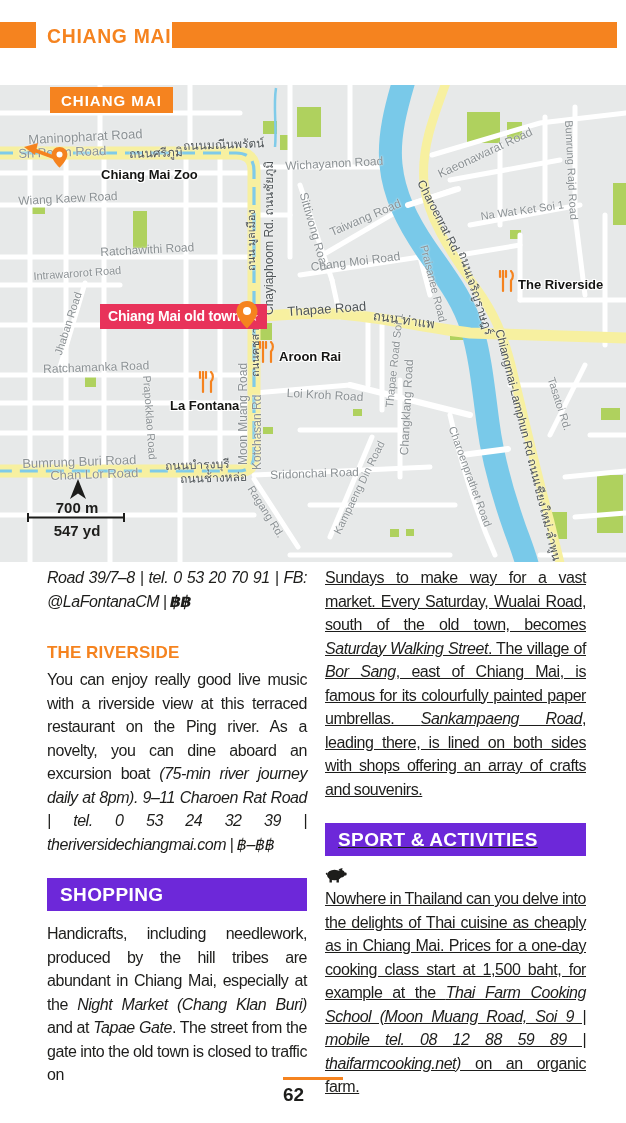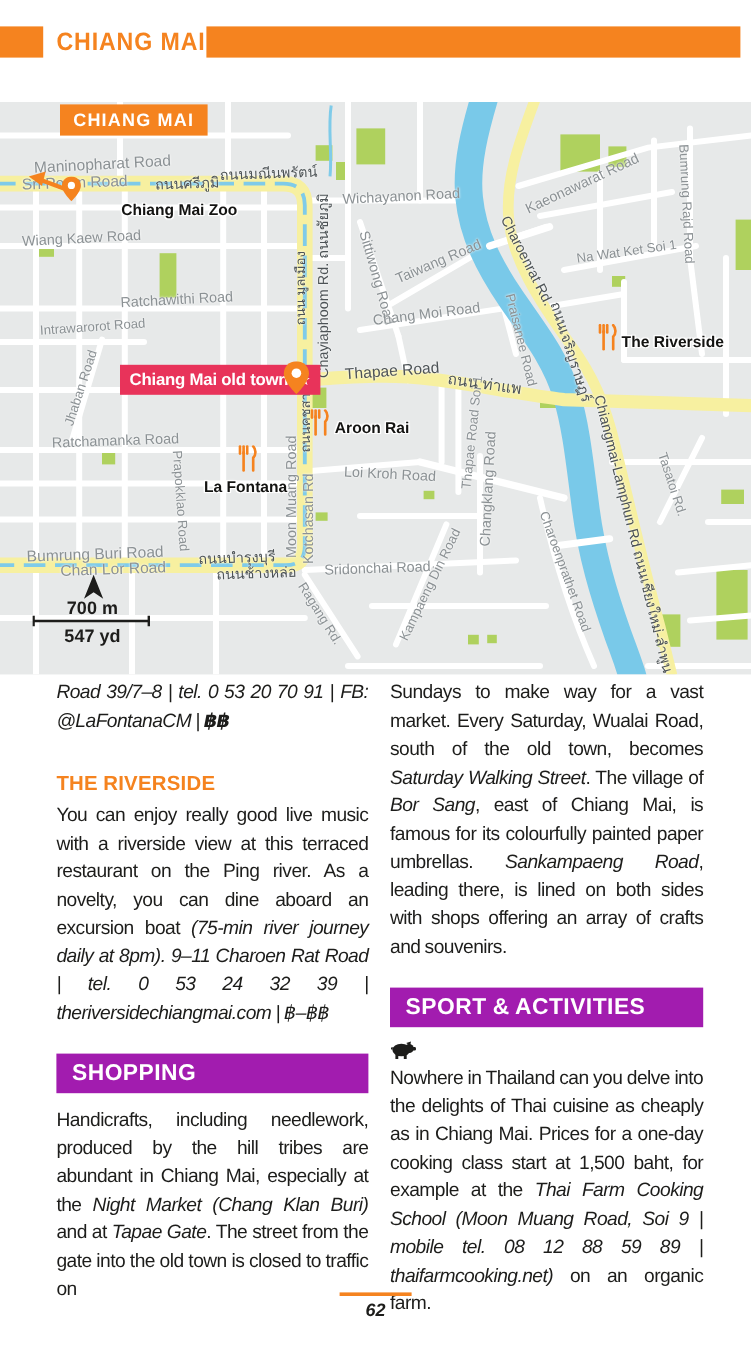--- a/index.html
+++ b/index.html
@@ -26,34 +26,34 @@
       font-weight:bold;font-size:15px;letter-spacing:1px;padding:0 11px;white-space:nowrap;}
   .oldtown-box{left:100px;top:219px;height:25px;line-height:25px;background:#E8335A;color:#fff;
       font-weight:bold;font-size:14px;padding:0 8px;white-space:nowrap;letter-spacing:-.2px;}
   .oldtown-box .star{margin-left:7px;font-size:13px;}
   .scale-text{font-weight:bold;font-size:15px;color:#1d1d1b;text-align:center;width:74px;}
 
   
   .col{position:absolute;font-size:16px;line-height:23.5px;text-align:justify;
        letter-spacing:-.45px;word-spacing:-.5px;color:#1d1d1b;}
   .col-left{left:47px;top:566px;width:260px;}
-  .col-right{left:325px;top:566px;width:261px;}
+  .col-right{left:325px;top:566px;width:261px;text-decoration:underline;}
   .col p{margin:0;}
   .it{font-style:italic;}
   .bd{font-weight:bold;}
   .subhead{color:#F5831F;font-weight:bold;font-size:17px;letter-spacing:.2px;
            margin:30px 0 5px 0;line-height:20px;}
-  .section-box{background:#a21caf;color:#fff;font-weight:bold;font-size:19px;height:33px;
+  .section-box{background:#6d28d9;color:#fff;font-weight:bold;font-size:19px;height:33px;
                line-height:34px;padding-left:13px;letter-spacing:.4px;margin:22px 0 11px 0;}
   .cook-head{margin:7px 0 4px 0;display:flex;align-items:center;gap:7px;}
   .pig{display:inline-block;}
 
   
   .foot-line{left:283px;top:1077px;width:60px;height:3px;background:#F5831F;}
-  .foot-num{left:283px;top:1084px;width:60px;text-align:center;font-size:15px;font-weight:bold;font-style:italic;}
+  .foot-num{left:283px;top:1084px;width:60px;text-align:left;font-size:19px;font-weight:bold;}
 </style>
 </head>
 <body>
 
 <div class="abs hdr-block"></div>
 <div class="abs hdr-title">CHIANG MAI</div>
 <div class="abs hdr-bar"></div>
 
 <div id="map" class="abs">
   <svg class="base" width="626" height="477" viewBox="0 0 626 477">

